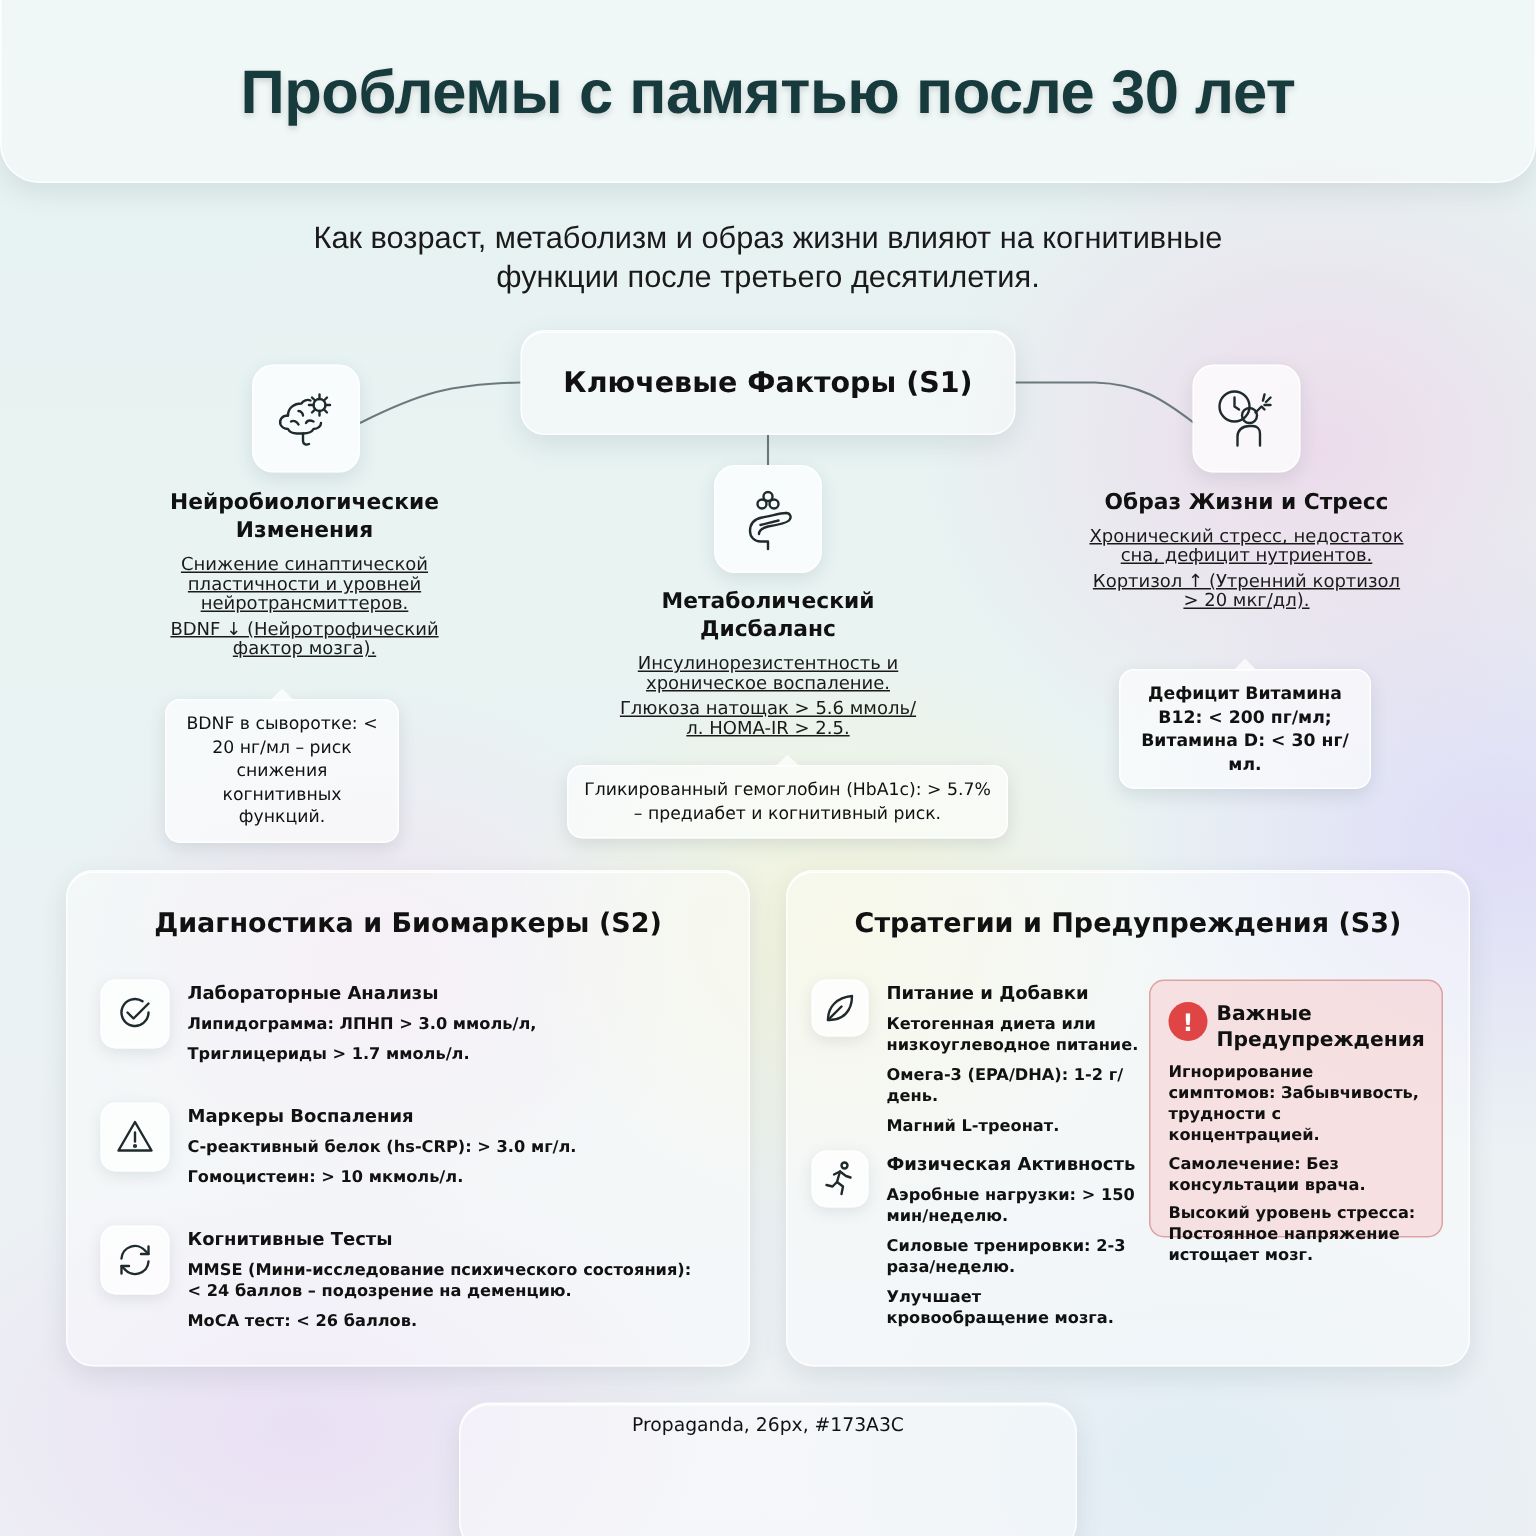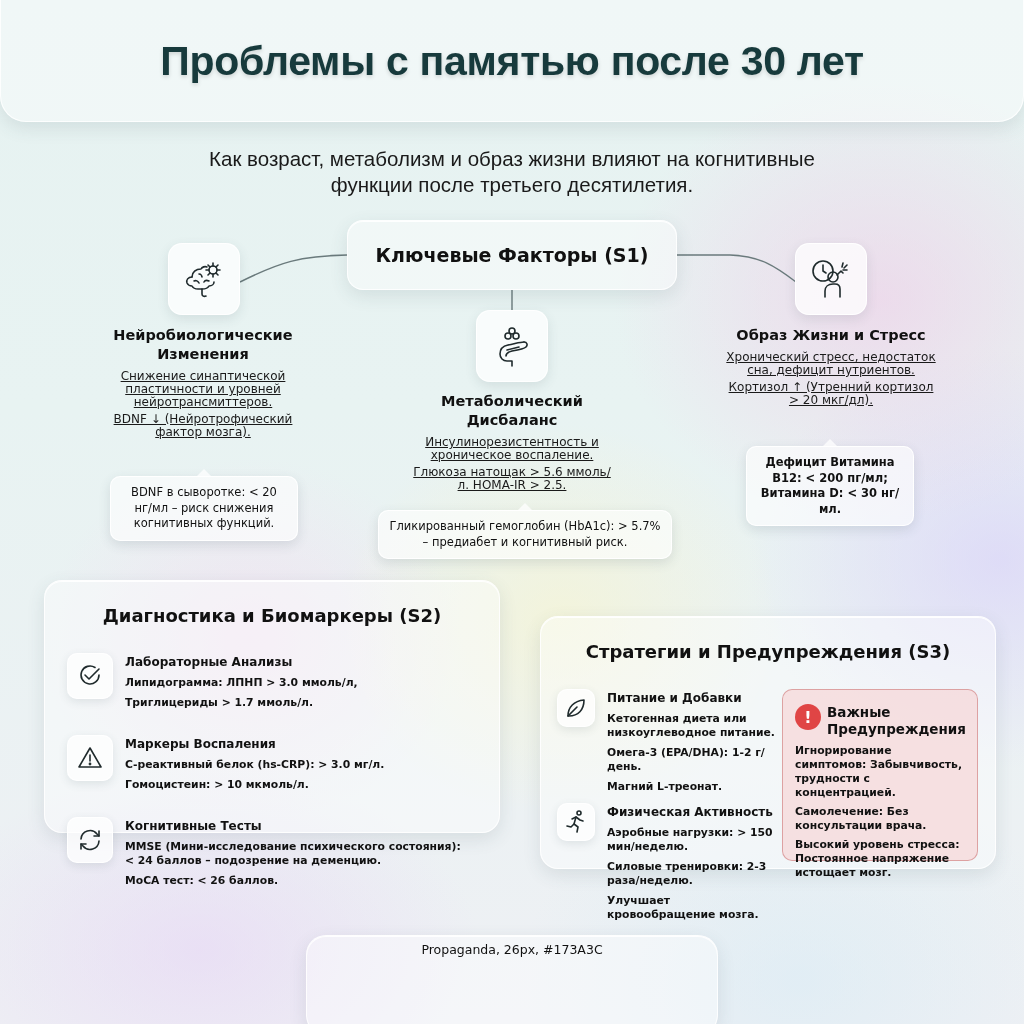--- a/index.html
+++ b/index.html
@@ -73,21 +73,21 @@
     padding: 8px 10px;
   }
   .bubble::before {
     content: ""; position: absolute; top: -8px; left: 50%; margin-left: -8px;
     width: 0; height: 0; border-left: 8px solid transparent; border-right: 8px solid transparent;
     border-bottom: 8px solid rgba(255,255,255,0.75);
   }
 
   
   .card {
-    position: absolute; top: 580px; width: 456px; height: 253px; border-radius: 18px;
+    position: absolute; top: 580px; width: 456px; height: 331px; border-radius: 18px;
   }
   .card .ctitle { text-align: center; font-size: 18px; font-weight: 700; margin-top: 24px; color: #111; }
   .item { position: absolute; }
   .item .mini-tile {
     position: absolute; left: 0; top: 0; width: 46px; height: 46px; border-radius: 10px;
     background: rgba(255,255,255,0.75); border: 1px solid rgba(255,255,255,0.95);
     box-shadow: 0 3px 10px rgba(60,80,90,0.12);
     display: flex; align-items: center; justify-content: center;
   }
   .item .mini-tile svg { width: 26px; height: 26px; }
@@ -153,21 +153,21 @@
     <path d="M14 26c2-1 4 0 5 2M19 19c2 0 3 2 3 3M24 27c1-2 3-2 5-1"></path>
     <circle cx="33" cy="15" r="4"></circle>
     <path d="M33 8v3M33 19v3M26 15h3M37 15h3M28 10l2 2M36 18l2 2M38 10l-2 2M30 18l-2 2"></path>
   </svg>
 </div>
 <div class="factor" style="left:108px; top:326px; width:190px;">
   <div class="ftitle">Нейробиологические Изменения</div>
   <div class="fdesc">Снижение синаптической пластичности и уровней нейротрансмиттеров.</div>
   <div class="fdesc">BDNF ↓ (Нейротрофический фактор мозга).</div>
 </div>
-<div class="bubble" style="left:110px; top:466px; width:188px;margin-top:10px;">
+<div class="bubble" style="left:110px; top:466px; width:156px;">
   <span>BDNF в сыворотке: &lt; 20 нг/мл – риск снижения когнитивных функций.</span>
 </div>
 
 <div class="icon-tile" style="left:476px; top:310px;">
   <svg viewBox="0 0 48 48" fill="none" stroke="#1f2a2c" stroke-width="1.6" stroke-linecap="round" stroke-linejoin="round">
     <circle cx="24" cy="9" r="3"></circle>
       <circle cx="20" cy="14" r="3"></circle>
       <circle cx="28" cy="14" r="3"></circle>
     <path d="M36 20c-4 0-10 2-16 3-5 1-8 4-8 9 0 4 3 7 7 7h5v5"></path>
     <path d="M36 20c3 0 4 3 2 5-2 2-8 3-14 4-4 1-6 3-6 5"></path>
@@ -243,21 +243,21 @@
       </svg>
     </div>
     <div class="itext" style="width:340px;">
       <div class="ititle">Когнитивные Тесты</div>
       <div class="iline">MMSE (Мини-исследование психического состояния): &lt; 24 баллов – подозрение на деменцию.</div>
       <div class="iline">MoCA тест: &lt; 26 баллов.</div>
     </div>
   </div>
 </div>
 
-<div class="card glass" style="left:540px;margin-top:36px;">
+<div class="card glass" style="left:524px;">
   <div class="ctitle">Стратегии и Предупреждения (S3)</div>
 
   <div class="item" style="left:16px; top:72px; width:220px;">
     <div class="mini-tile" style="width:38px;height:38px;">
       <svg viewBox="0 0 26 26" fill="none" stroke="#1f2a2c" stroke-width="1.6" stroke-linecap="round" stroke-linejoin="round">
         <path d="M5 21c0-9 6-15 16-16 0 10-6 16-15 16z"></path>
           <path d="M5 21l9-9"></path>
       </svg>
     </div>
     <div class="itext" style="left:50px; width:170px;">

